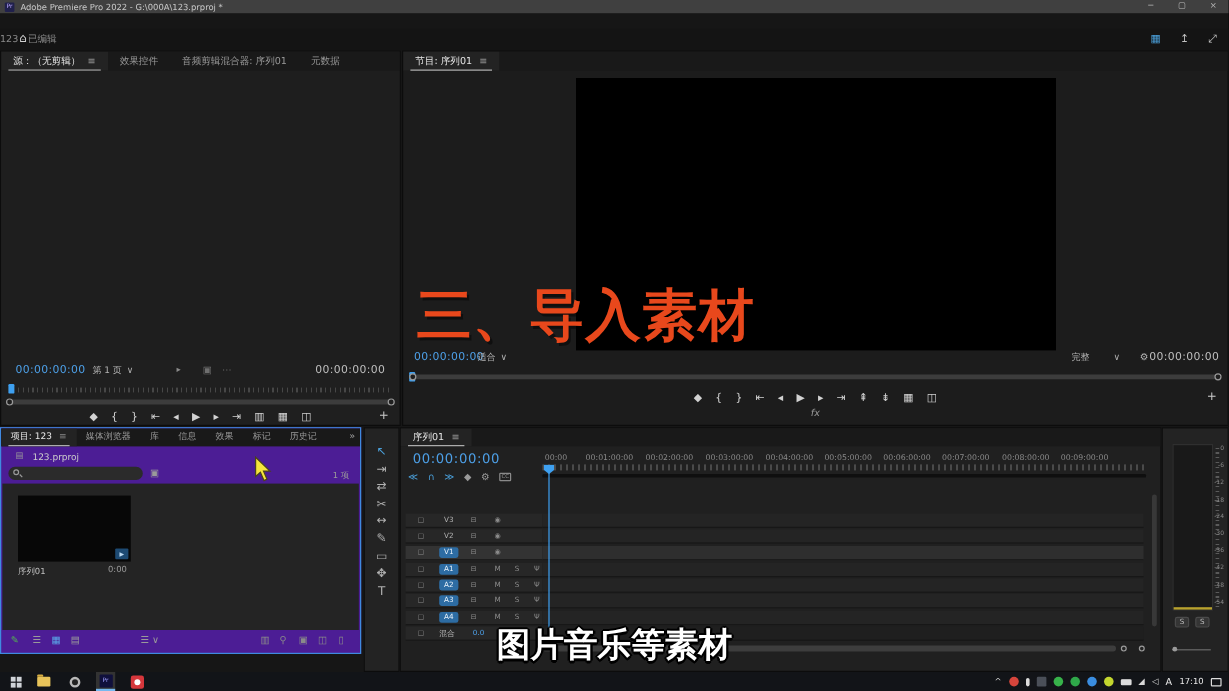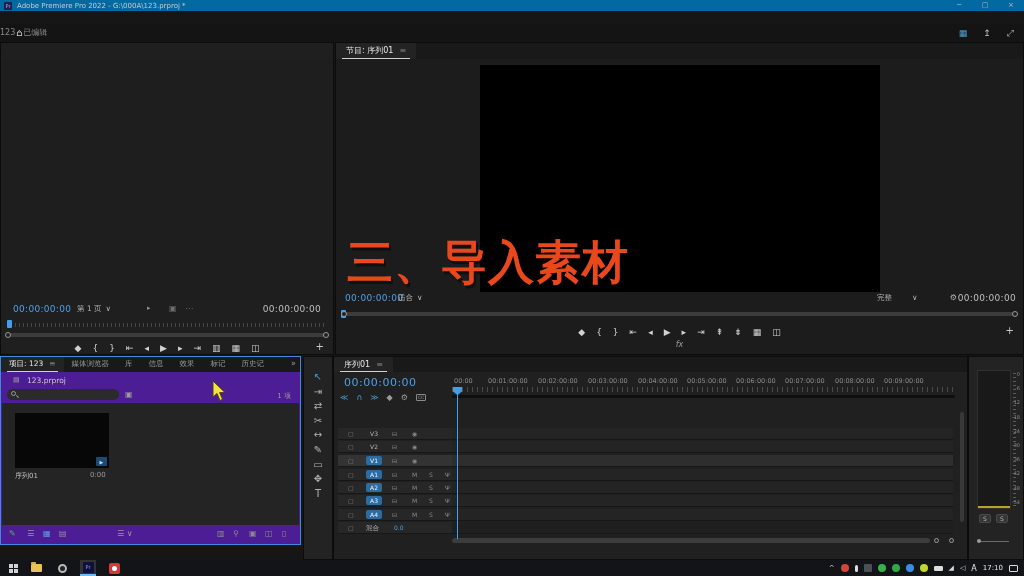--- a/index.html
+++ b/index.html
@@ -5,21 +5,21 @@
   * { margin:0; padding:0; box-sizing:border-box; }
   html,body { background:#000; }
   #stage {
     position:relative; width:1024px; height:576px; overflow:hidden;
     background:#161616; font-family:"DejaVu Sans","Liberation Sans",sans-serif;
     color:#c8c8c8; -webkit-font-smoothing:antialiased; cursor:default;
   }
   .abs { position:absolute; }
 
   
-  #titlebar { left:0; top:0; width:1024px; height:11px; background:#0369a1; display:flex; align-items:center; font-size:7px; color:#c9c9c9; }
+  #titlebar { left:0; top:0; width:1024px; height:11px; background:#404040; display:flex; align-items:center; font-size:7px; color:#c9c9c9; }
   #pr-logo { width:8px; height:8px; margin-left:4px; background:#20204c; color:#b9a6ff; font-size:5px; display:flex; align-items:center; justify-content:center; border-radius:1px; }
   #app-title { margin-left:5px; white-space:nowrap; }
   #win-controls { margin-left:auto; display:flex; height:100%; }
   #win-controls span { width:26px; text-align:center; font-size:7px; line-height:11px; color:#bbb; }
 
   
   #menubar { left:0; top:11px; width:1024px; height:13px; background:#222; display:flex; align-items:center; padding-left:4px; border-bottom:1px solid #0d0d0d; }
   .menu-item { font-size:8px; color:#cfcfcf; padding:0 7px; line-height:13px; }
 
   
@@ -65,21 +65,21 @@
   #src-scroll { position:absolute; left:4px; right:4px; top:289px; height:7px; }
   #src-transport { position:absolute; left:0; right:0; top:298px; height:14px; display:flex; justify-content:center; gap:11px; align-items:center; }
   .plus-btn { position:absolute; right:9px; font-size:10px; color:#c9c9c9; }
 
   
   #program-panel { left:335px; top:42px; width:689px; height:313px; background:#1c1c1c; border:1px solid #0c0c0c; }
   #video-frame { position:absolute; left:144px; top:22px; width:400px; height:227px; background:#000; }
   #pgm-row1 { position:absolute; left:0; right:0; top:250px; height:12px; }
   #pgm-row1 .tc-blue { position:absolute; left:9px; }
   #pgm-zoom { position:absolute; left:62px; width:50px; }
-  #pgm-quality { position:absolute; right:96px; width:50px;gap:20px; }
+  #pgm-quality { position:absolute; right:80px; width:50px;gap:20px; }
   #pgm-wrench { position:absolute; right:66px; font-size:8px; color:#b3b3b3; }
   #pgm-row1 .tc-gray { position:absolute; right:7px; }
   #pgm-scrub { position:absolute; left:5px; right:5px; top:267px; height:8px; }
   #pgm-transport { position:absolute; left:0; right:0; top:282px; height:13px; display:flex; justify-content:center; gap:11px; align-items:center; }
   #pgm-fx { position:absolute; left:0; right:0; top:297px; text-align:center; font-size:8px; font-style:italic; color:#9a9a9a; }
   #pgm-plus { top:282px; }
 
   
   #overlay-title { left:347px; top:232px; font-size:46px; font-weight:bold; white-space:nowrap; letter-spacing:1px; text-shadow:2px 3px 0 rgba(0,0,0,.45); z-index:40; }
 
@@ -199,20 +199,26 @@
     <span id="home-icon">⌂</span>
     <div id="ws-status">123 - 已编辑</div>
     <div id="ws-right">
       <span class="wsw">▦</span>
       <span>↥</span>
       <span>⤢</span>
     </div>
   </div>
 
   <div class="abs panel" id="source-panel">
+    <div class="tabbar" id="source-tabs">
+        <div class="ptab active"><span>源：（无剪辑）</span><span class="tab-menu">≡</span></div>
+        <div class="ptab"><span>效果控件</span></div>
+        <div class="ptab"><span>音频剪辑混合器: 序列01</span></div>
+        <div class="ptab"><span>元数据</span></div>
+      </div>
     <div id="source-content"></div>
     <div id="src-row1">
       <span class="tc-blue">00:00:00:00</span>
       <span class="dd" id="src-page">
         <span>第 1 页</span>
         <span>∨</span>
       </span>
       <span id="src-arrow">▸</span>
       <span id="src-ic1">▣</span>
       <span id="src-ic2">⋯</span>
@@ -475,20 +481,21 @@
         <span class="meter-label" style="top: 99.2px;">-36</span>
         <span class="meter-label" style="top: 113.4px;">-42</span>
         <span class="meter-label" style="top: 127.6px;">-48</span>
         <span class="meter-label" style="top: 141.8px;">-54</span>
       </div>
     <div class="solo-btn" style="left:10px">S</div>
     <div class="solo-btn" style="left:27px">S</div>
     <div id="meter-slider"></div>
   </div>
 
+  <div class="abs" id="overlay-subtitle">图片音乐等素材</div>
 
   <div class="abs" id="taskbar">
     <div id="start-btn">
         <i></i>
         <i></i>
         <i></i>
         <i></i>
       </div>
     <div class="tb-app">
         <div id="tb-explorer-icon"></div>

